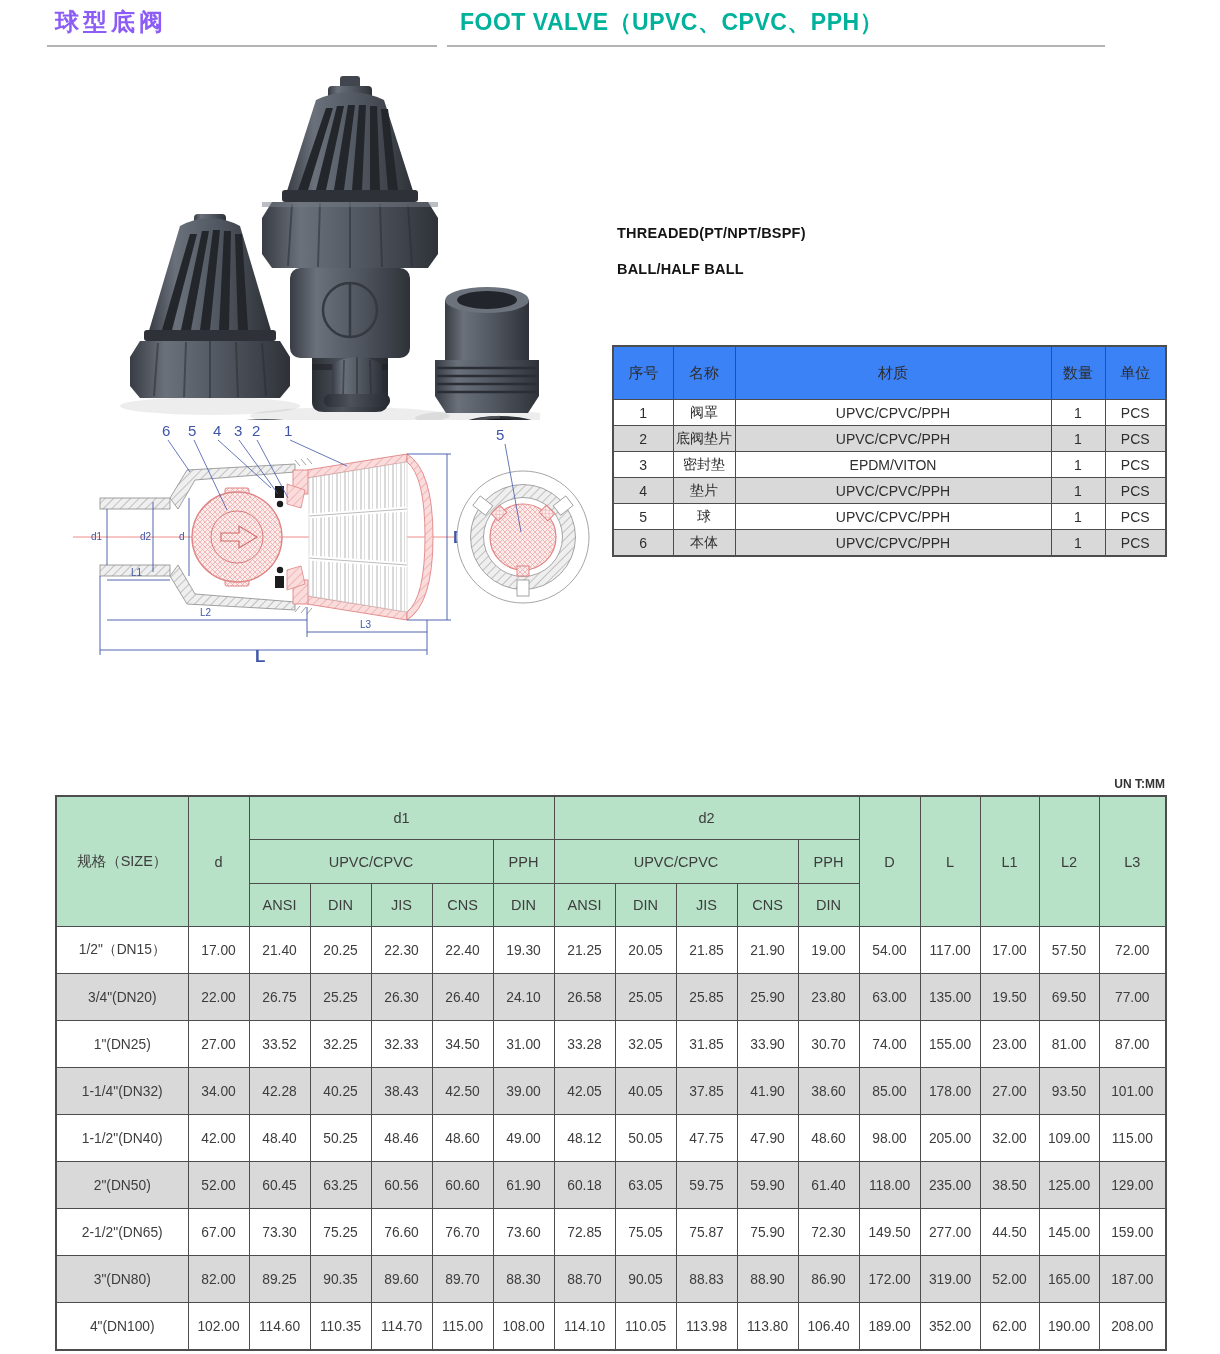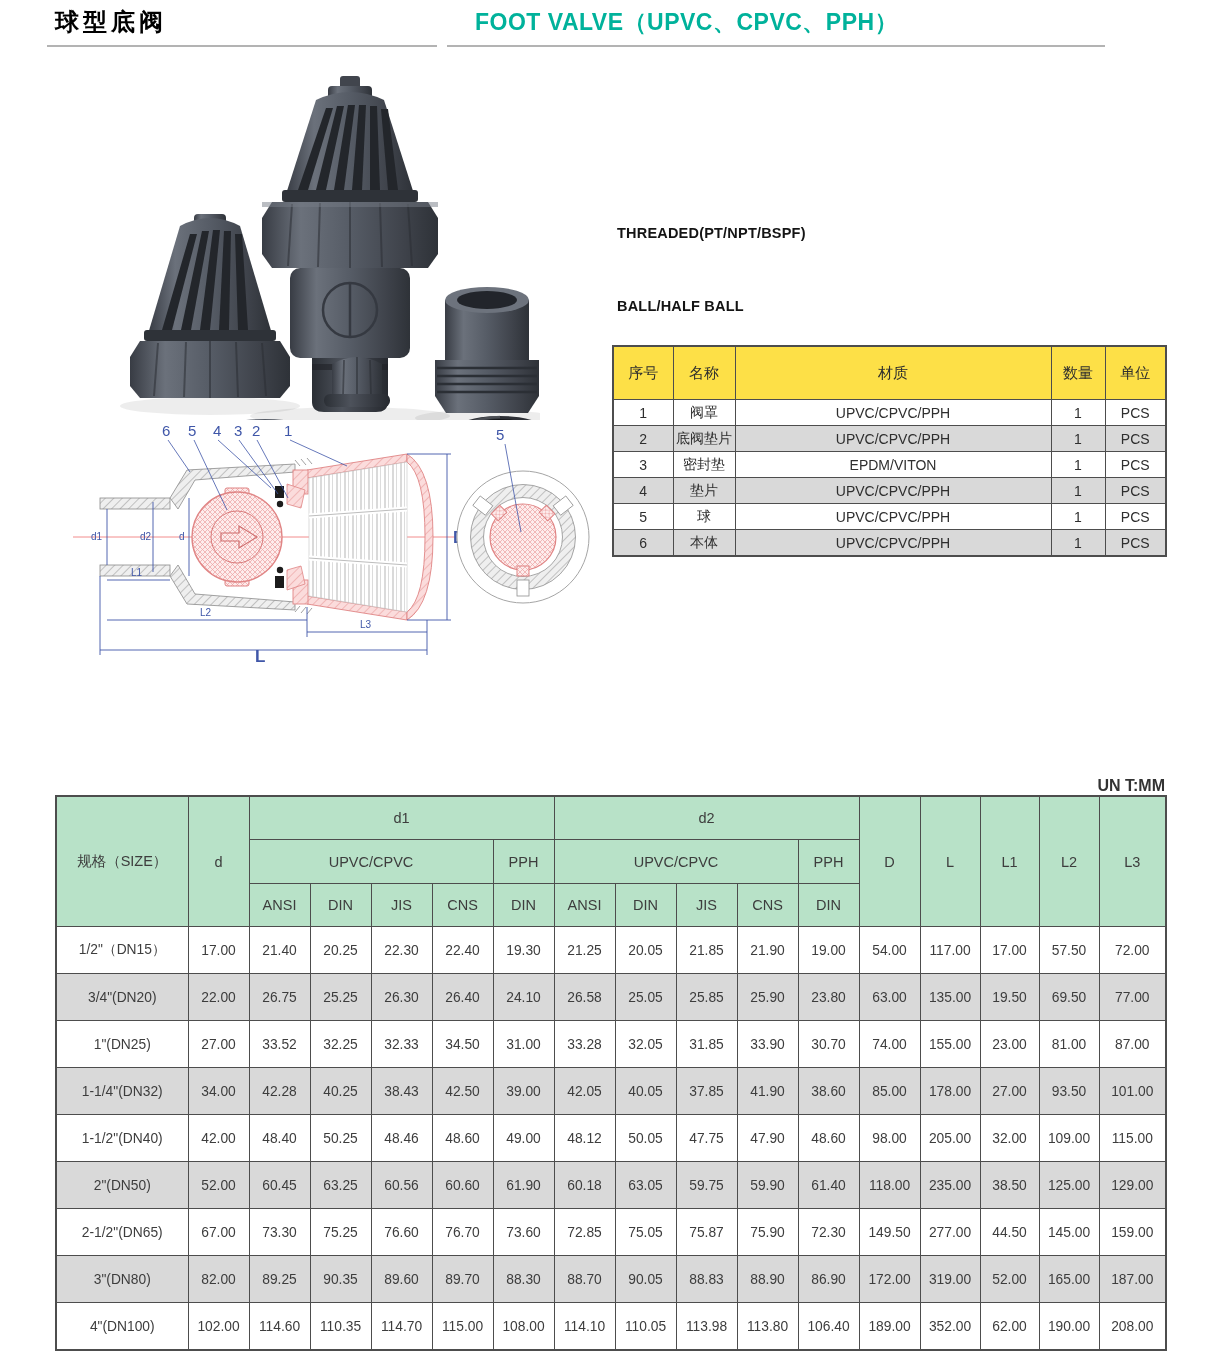--- a/index.html
+++ b/index.html
@@ -3,42 +3,42 @@
 <meta charset="utf-8">
 <style>
   html,body { margin:0; padding:0; background:#fff; }
   .page {
     position:relative; width:1220px; height:1354px; background:#ffffff;
     font-family:"Liberation Sans", sans-serif; overflow:hidden; color:#222;
   }
   .abs { position:absolute; }
 
   
-  .title-cn { left:55px; top:6px; font-size:24px; font-weight:bold; color:#000000; letter-spacing:4px; }
-  .title-en { left:475px; top:7px; font-size:23px; font-weight:bold; color:#00b29b; letter-spacing:0.5px; }
+  .title-cn { left:55px; top:6px; font-size:24px; font-weight:bold; color:#8b5cf6; letter-spacing:4px; }
+  .title-en { left:460px; top:7px; font-size:23px; font-weight:bold; color:#00b29b; letter-spacing:0.5px; }
   .rule { height:2px; background:#b3b3b3; }
   .rule-left  { left:47px;  top:45px; width:390px; }
   .rule-right { left:447px; top:45px; width:658px; }
 
   
   .spec-line { left:617px; width:560px; font-size:14.5px; font-weight:bold; color:#141414; letter-spacing:0.2px; }
 
   
   .parts-table { left:612px; top:345px; width:553px; border-collapse:collapse; table-layout:fixed; }
   .parts-table th, .parts-table td {
     border:1px solid #4d4d4d; text-align:center; vertical-align:middle;
     font-weight:normal; color:#2e2e2e; overflow:hidden; white-space:nowrap;
   }
   .parts-table { border:2px solid #4d4d4d; }
-  .parts-table th { background:#fde047; height:50px; font-size:15px; }
+  .parts-table th { background:#3b82f6; height:50px; font-size:15px; }
   .parts-table td { height:23px; font-size:14px; }
   .parts-table tbody tr:nth-child(even) { background:#d9d9d9; }
 
   
-  .unit-note { left:1040px; top:777px; width:125px; text-align:right; font-size:16px; font-weight:bold; color:#333; }
+  .unit-note { left:1040px; top:777px; width:125px; text-align:right; font-size:12px; font-weight:bold; color:#333; }
 
   
   .dim-table { left:55px; top:795px; width:1110px; border-collapse:collapse; table-layout:fixed; border:2px solid #4d4d4d; }
   .dim-table th, .dim-table td {
     border:1px solid #4d4d4d; text-align:center; vertical-align:middle;
     font-weight:normal; color:#3d3d3d; overflow:hidden; white-space:nowrap;
   }
   .dim-table th { background:#b8e2c8; font-size:14.5px; }
   .dim-table thead tr.h1 th { height:40px; }
   .dim-table thead tr.h2 th { height:41px;text-align:center; }
@@ -163,21 +163,21 @@
       <path d="M282,370 Q300,358 330,357" stroke="#4a4d52" stroke-width="3" fill="none" opacity="0.8"></path>
     </g>
     <g>
       <ellipse cx="440" cy="366" rx="50" ry="18" fill="#2d3036"></ellipse>
       <ellipse cx="440" cy="363" rx="34" ry="12" fill="#15171a"></ellipse>
       <path d="M398,360 Q415,350 440,349" stroke="#53565c" stroke-width="2.5" fill="none" opacity="0.8"></path>
     </g>
   </svg>
 
   <div class="abs spec-line" style="top:225px;">THREADED(PT/NPT/BSPF)</div>
-  <div class="abs spec-line" style="top:261px;margin-top:37px;">BALL/HALF BALL</div>
+  <div class="abs spec-line" style="top:261px;">BALL/HALF BALL</div>
 
   <table class="abs parts-table">
     <colgroup>
         <col style="width:60px">
         <col style="width:62px">
         <col style="width:316px">
         <col style="width:54px">
         <col style="width:61px">
       </colgroup>
     <thead>

